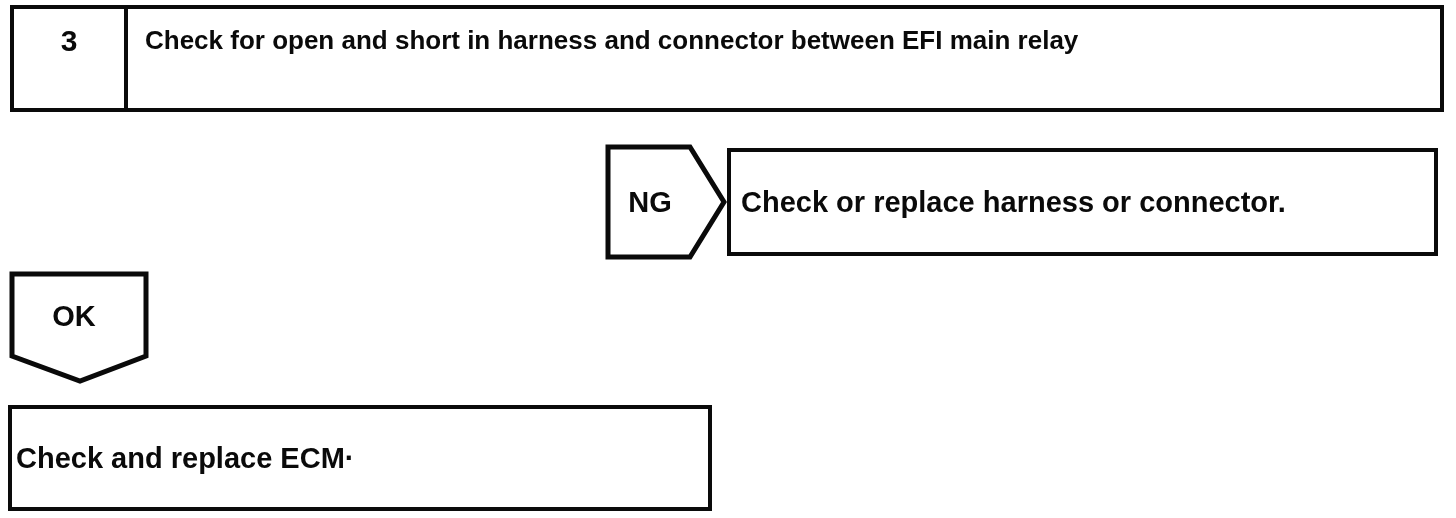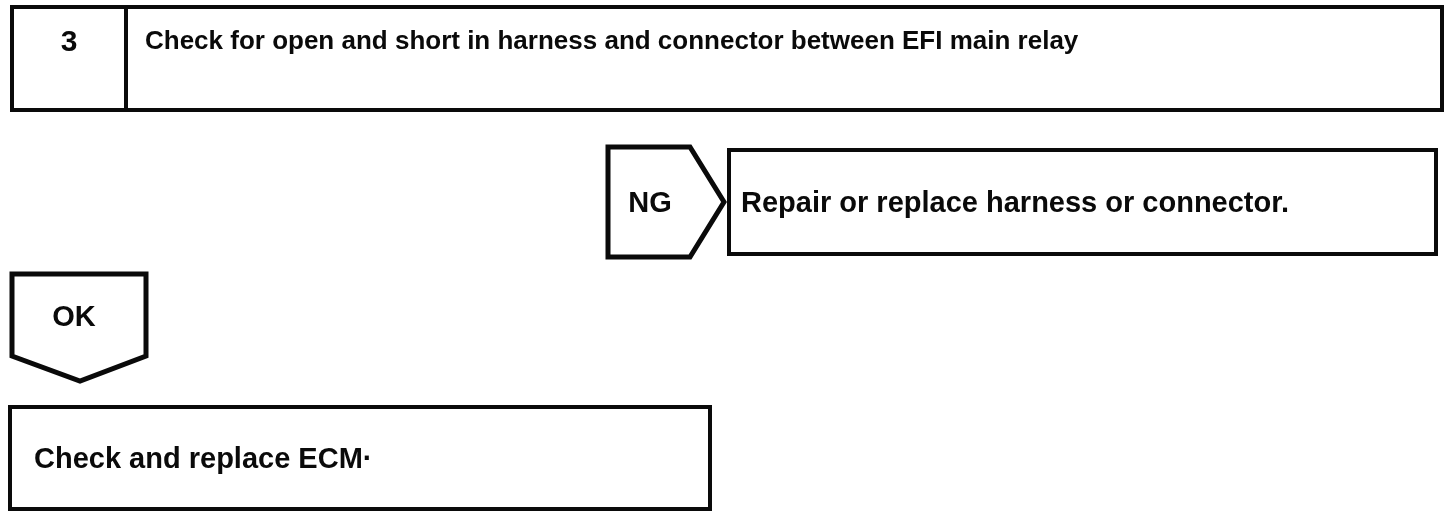--- a/index.html
+++ b/index.html
@@ -71,21 +71,21 @@
     left: 8px;
     top: 271px;
   }
   #ecm-box {
     left: 8px;
     top: 405px;
     width: 704px;
     height: 106px;
     display: flex;
     align-items: center;
-    padding-left: 22px;
+    padding-left: 4px;
     font-size: 29px;
     font-weight: 700;
   }
   .pent-label {
     font-family: "Liberation Sans", sans-serif;
     font-size: 29px;
     font-weight: 700;
     fill: #0a0a0a;
   }
   .pent-shape {
@@ -108,21 +108,21 @@
       <div>Check for open and short in harness and connector between EFI main relay</div>
     </div>
   </div>
 
   <svg id="ng-connector" width="126" height="118" viewBox="0 0 126 118">
     <polygon class="pent-shape" points="4,4 86,4 120,59 86,114 4,114"></polygon>
     <text class="pent-label" x="46" y="59" text-anchor="middle" dominant-baseline="central">NG</text>
   </svg>
 
   <div id="ng-box" class="box">
-    <span>Repair or replace harness or connector.</span>
+    <span>Check or replace harness or connector.</span>
   </div>
 
   <svg id="ok-connector" width="142" height="114" viewBox="0 0 142 114">
     <polygon class="pent-shape" points="4,3 138,3 138,85 72,110 4,85"></polygon>
     <text class="pent-label" x="66" y="45" text-anchor="middle" dominant-baseline="central">OK</text>
   </svg>
 
   <div id="ecm-box" class="box">
     <span>Check and replace ECM·</span>
   </div>

